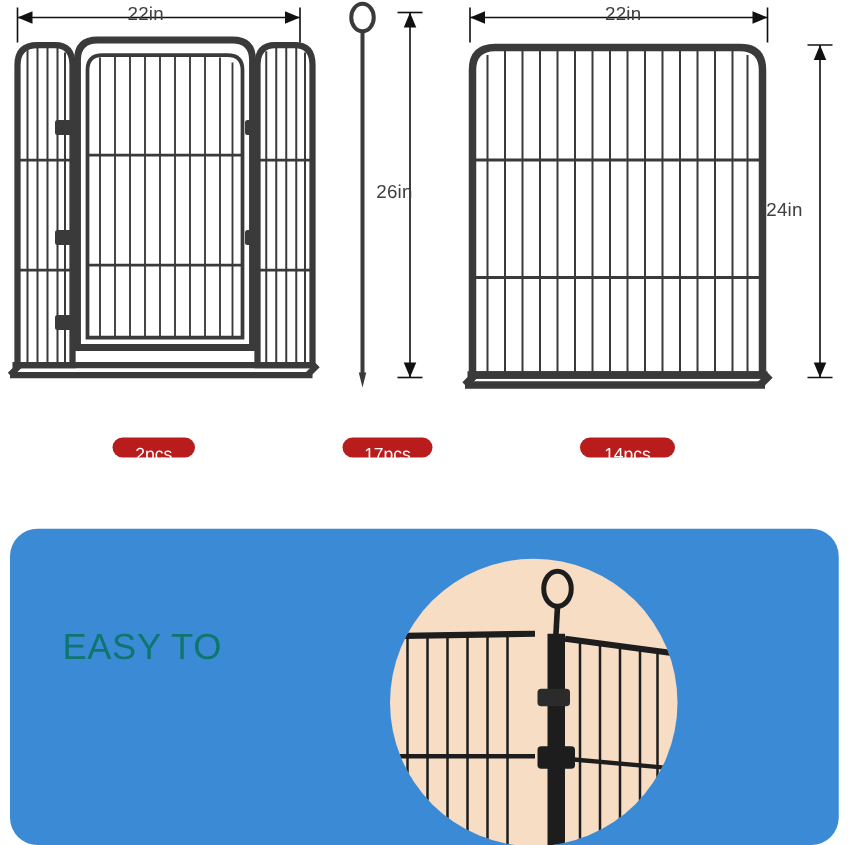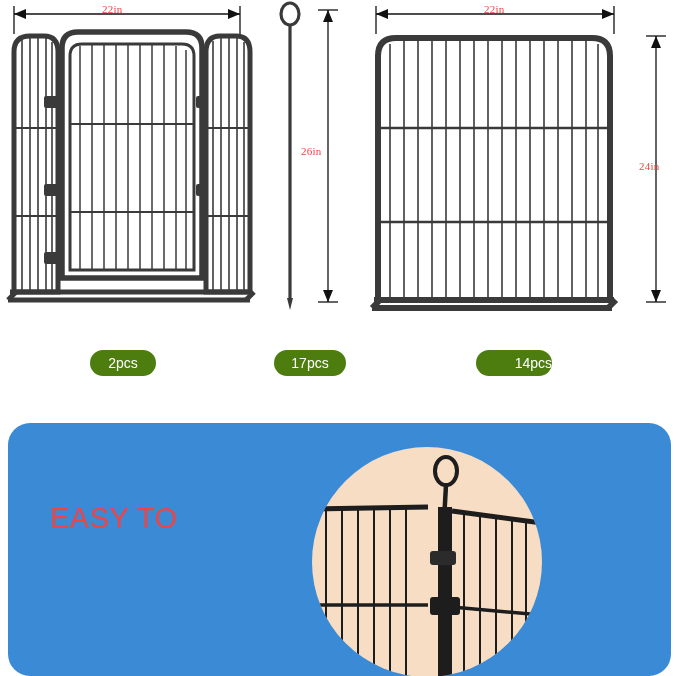--- a/index.html
+++ b/index.html
@@ -20,35 +20,34 @@
     width: 679px;
     height: 676px;
   }
 
   
   .abs { position: absolute; }
 
   
   .dim-label {
     position: absolute;
-    font-size: 11px;
-    color: #ef4444;
+    font-size: 15px;
+    color: #404040;
     letter-spacing: 0.2px;
     white-space: nowrap;
-    font-family: Liberation Serif, serif;
   }
 
   
   .badge {
     position: absolute;
-    background: #4d7c0f;
+    background: #b91c1c;
     color: #ffffff;
     font-size: 14px;
     border-radius: 13px;
-    height: 26px;
+    height: 16px;
     line-height: 26px;
     text-align: center;
     white-space: nowrap;
   }
 
   
   .panel {
     position: absolute;
     left: 8px;
     top: 423px;
@@ -56,21 +55,21 @@
     height: 253px;
     background: #3a8ad6;
     border-radius: 22px;
     overflow: hidden;
   }
   .panel-title {
     position: absolute;
     left: 50px;
     top: 492px;
     width: 280px;
-    color: #ef4444;
+    color: #0f766e;
     font-size: 29px;
     line-height: 52px;
     letter-spacing: 0.5px;
   }
   .panel-title div { white-space: nowrap; }
 
   .circle-photo {
     position: absolute;
     left: 312px;
     top: 447px;
@@ -237,25 +236,25 @@
     <g stroke="#111111" stroke-width="1.3" fill="none">
       <line x1="296" y1="36" x2="296" y2="302"></line>
       <line x1="286" y1="36" x2="306" y2="36"></line>
       <line x1="286" y1="302" x2="306" y2="302"></line>
     </g>
     <polygon points="296,36 291,48 301,48" fill="#111111"></polygon>
     <polygon points="296,302 291,290 301,290" fill="#111111"></polygon>
   </svg>
 
   <div class="dim-label" style="left:484px; top:3px;">22in</div>
-  <div class="dim-label" style="left:639px; top:160px;text-align:center;">24in</div>
+  <div class="dim-label" style="left:613px; top:160px;text-align:center;">24in</div>
 
   <div class="badge" style="left:90px; top:350px; width:66px;">2pcs</div>
   <div class="badge" style="left:274px; top:350px; width:72px;">17pcs</div>
-  <div class="badge" style="left:476px; top:350px; width:76px;text-align:right;">14pcs</div>
+  <div class="badge" style="left:464px; top:350px; width:76px;">14pcs</div>
 
   <div class="panel"></div>
 
   <div class="panel-title">
     <div>EASY TO</div>
   </div>
 
   <div class="circle-photo">
     <svg viewBox="0 0 230 230" style="width:230px;height:230px;">
 

